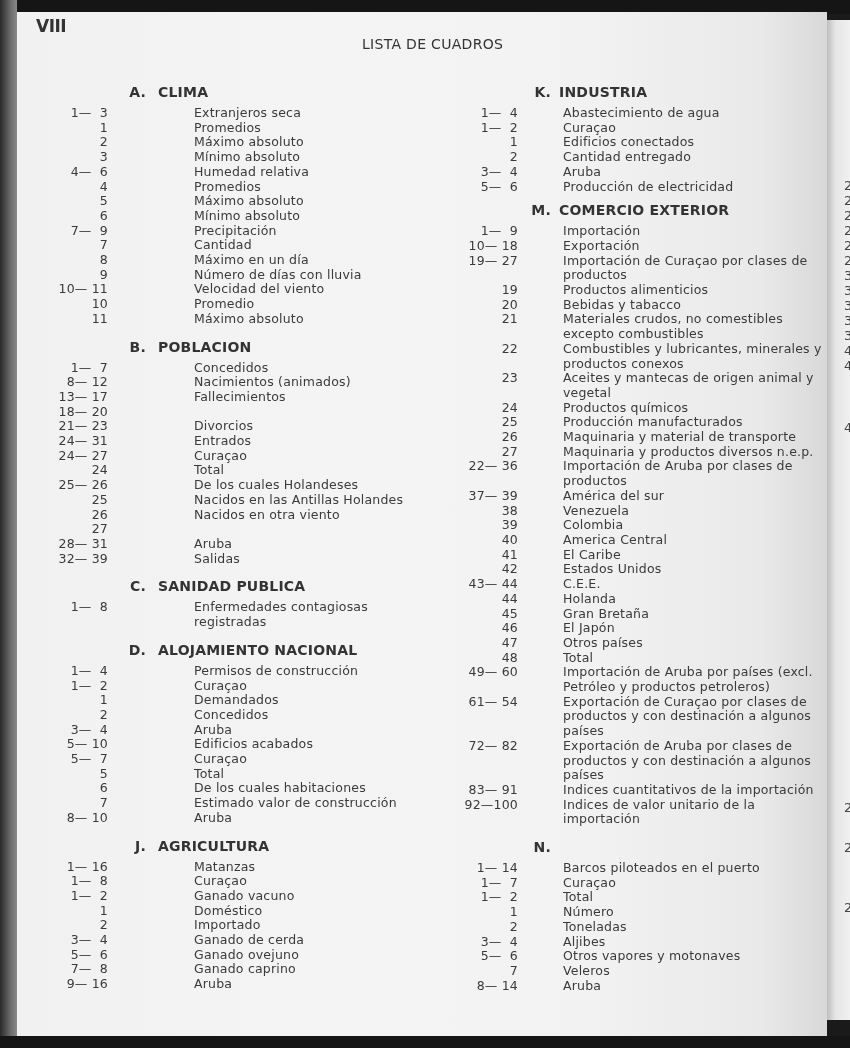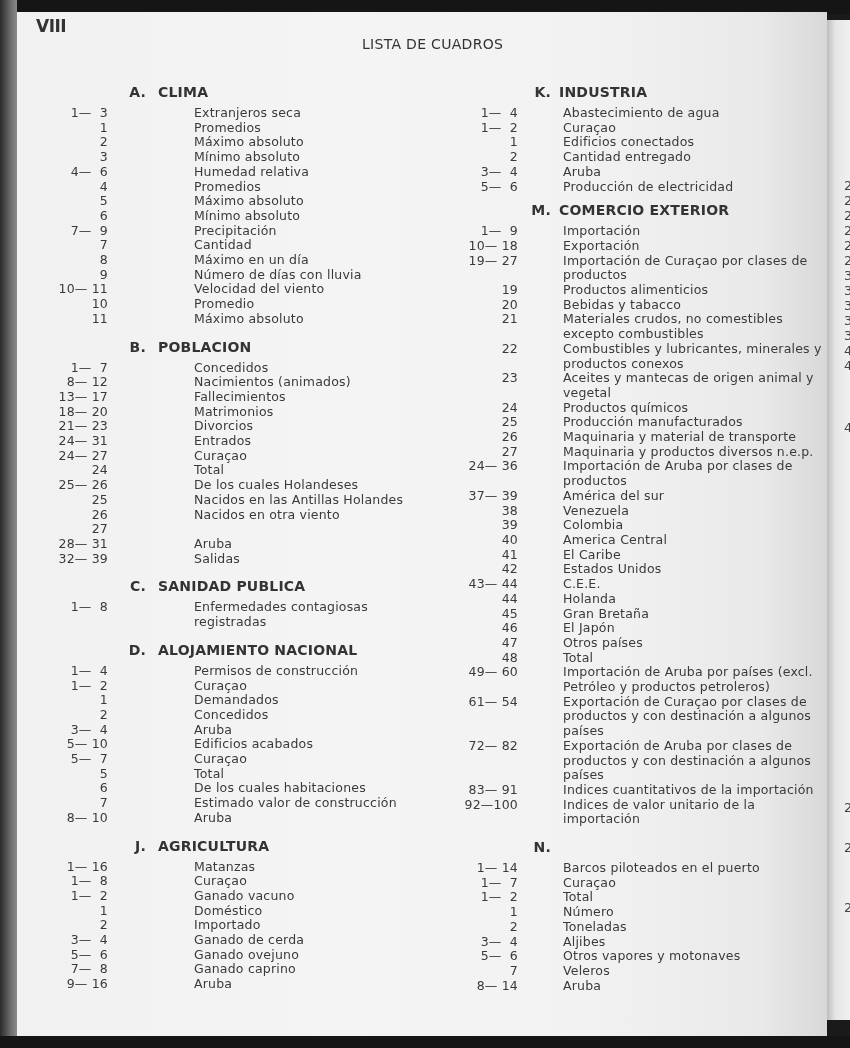--- a/index.html
+++ b/index.html
@@ -173,21 +173,20 @@
       <div class="entry">
         <span class="num">8— 12</span>
         <span class="label">Nacimientos (animados)</span>
       </div>
       <div class="entry">
         <span class="num">13— 17</span>
         <span class="label">Fallecimientos</span>
       </div>
       <div class="entry">
         <span class="num">18— 20</span>
-        <span class="label">Matrimonios</span>
       </div>
       <div class="entry">
         <span class="num">21— 23</span>
         <span class="label">Divorcios</span>
       </div>
       <div class="entry">
         <span class="num">24— 31</span>
         <span class="label">Entrados</span>
       </div>
       <div class="entry">
@@ -408,21 +407,21 @@
       </div>
       <div class="entry">
         <span class="num">26</span>
         <span class="label">Maquinaria y material de transporte</span>
       </div>
       <div class="entry">
         <span class="num">27</span>
         <span class="label">Maquinaria y productos diversos n.e.p.</span>
       </div>
       <div class="entry">
-        <span class="num">24— 36</span>
+        <span class="num">22— 36</span>
         <span class="label">Importación de Aruba por clases de productos</span>
       </div>
       <div class="entry">
         <span class="num">37— 39</span>
         <span class="label">América del sur</span>
       </div>
       <div class="entry">
         <span class="num">38</span>
         <span class="label">Venezuela</span>
       </div>

